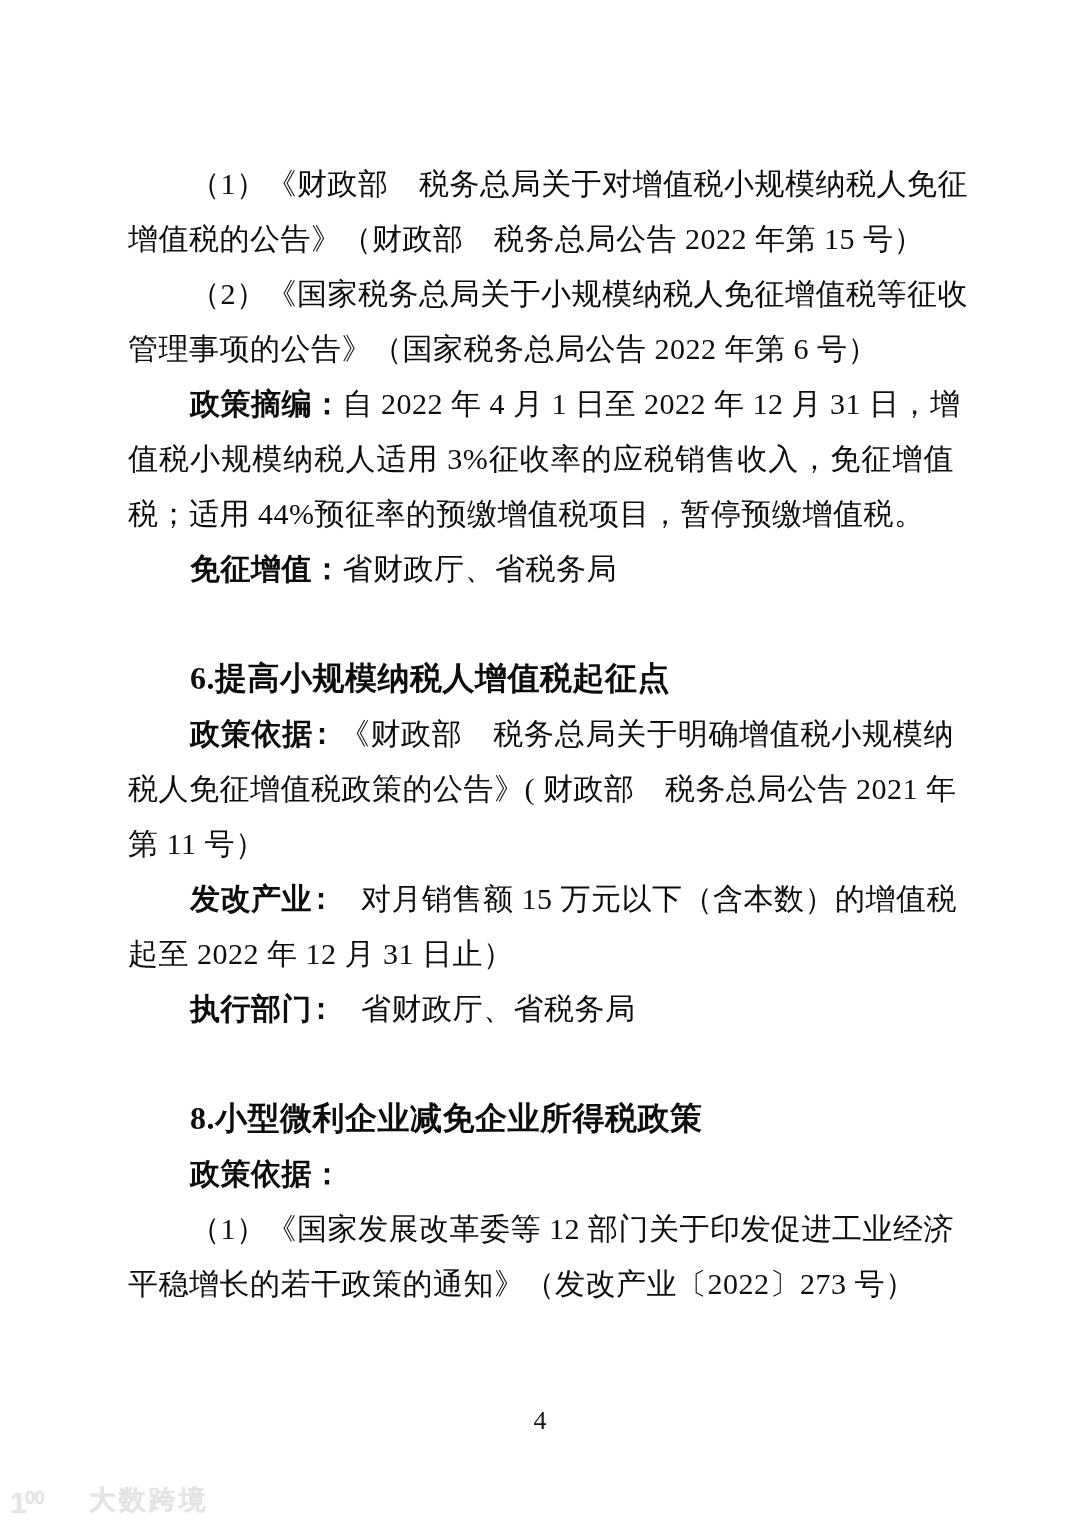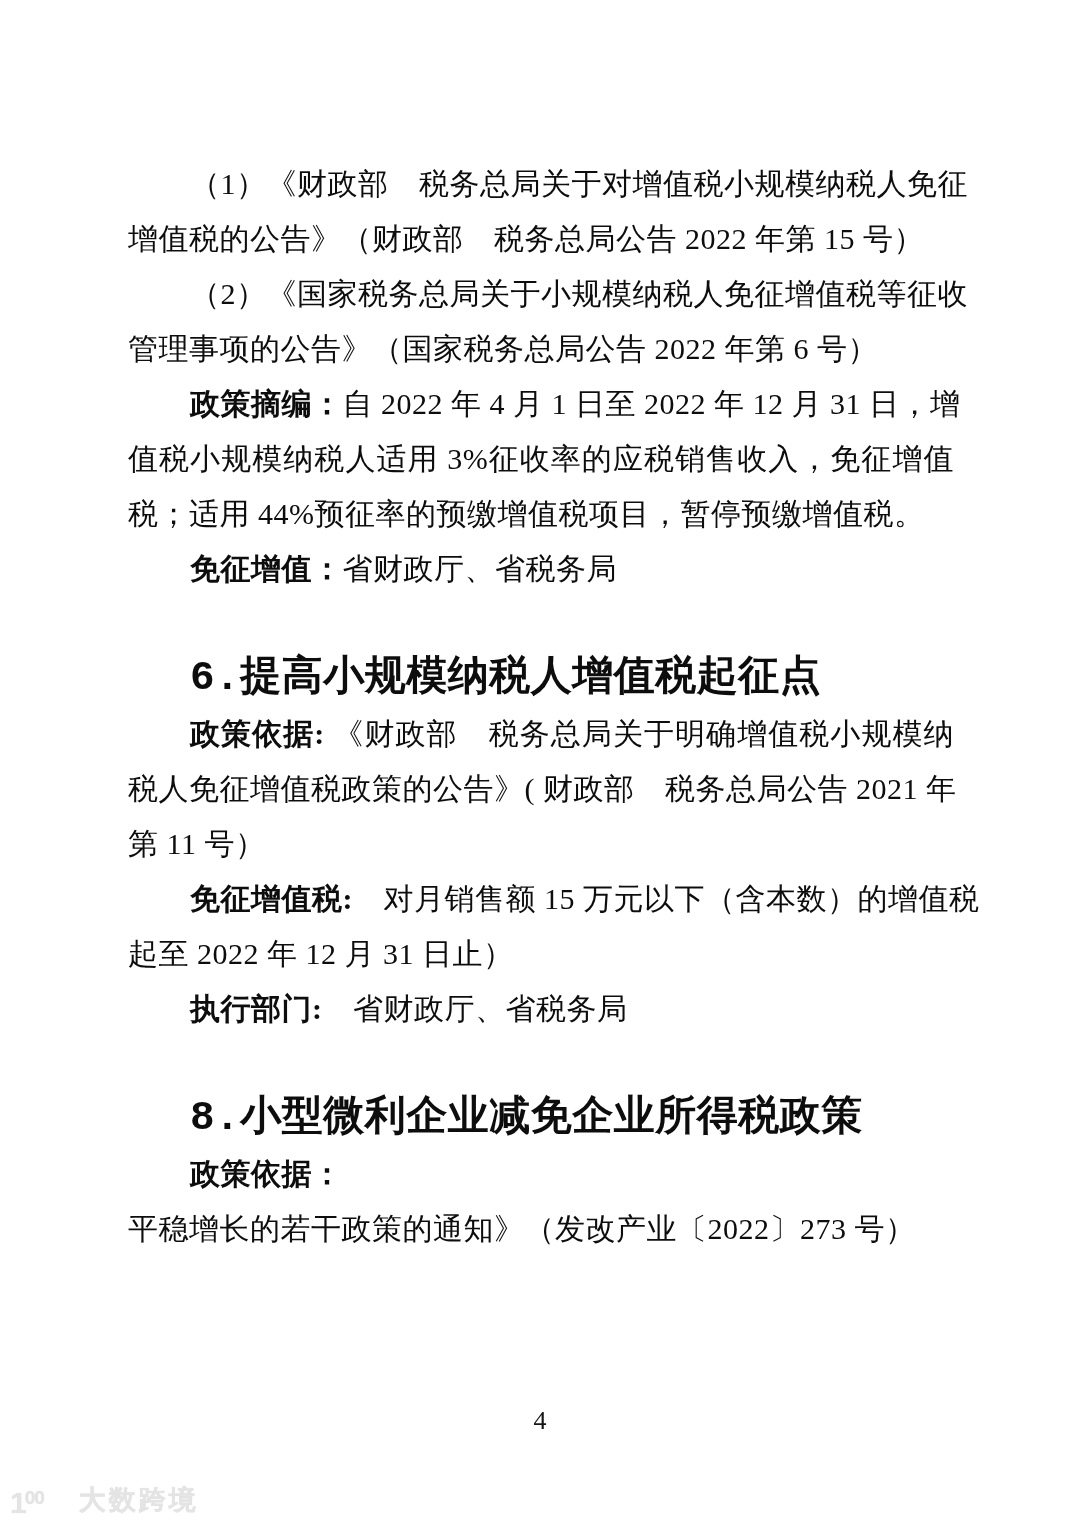--- a/index.html
+++ b/index.html
@@ -27,46 +27,46 @@
     white-space: nowrap;
     text-align: left;
   }
   .line.just {
     text-align: justify;
     text-align-last: justify;
   }
   .line.indent { text-indent: 62px; }
   .spacer { height: 55px; }
   .lbl {
-    font-family: Liberation Serif, serif;
+    font-family: Liberation Mono, monospace;
     font-weight: 700;
   }
   .line.heading {
-    font-family: Liberation Mono, monospace;
+    font-family: Liberation Serif, serif;
     font-weight: 700;
-    font-size: 41px;
+    font-size: 32px;
   }
   .page-footer {
     position: absolute;
     left: 0;
     top: 1404px;
     width: 1080px;
     text-align: center;
     font-size: 26px;
     line-height: 34px;
     color: #141414;
   }
   .watermark {
     position: absolute;
     left: 10px;
     top: 1480px;
     height: 40px;
     display: flex;
     align-items: center;
-    gap: 7px;
+    gap: 17px;
     color: #e4e4e4;
     text-shadow: 0 0 1px #dadada;
     user-select: none;
   }
   .wm-logo {
     font-family: "Liberation Sans", "DejaVu Sans", sans-serif;
     font-weight: 700;
     font-size: 30px;
     line-height: 30px;
     letter-spacing: -2px;
@@ -104,31 +104,32 @@
     <div class="line indent"><span class="lbl">免征增值：</span><span>省财政厅、省税务局</span></div>
 
     <div class="spacer"></div>
 
     <div class="line indent heading"><span>6.提高小规模纳税人增值税起征点</span></div>
 
     <div class="line indent just"><span class="lbl">政策依据:</span><span> 《财政部　税务总局关于明确增值税小规模纳</span></div>
     <div class="line just"><span>税人免征增值税政策的公告》( 财政部　税务总局公告 2021 年</span></div>
     <div class="line"><span>第 11 号）</span></div>
 
-    <div class="line indent just"><span class="lbl">免征增值税:</span><span>　对月销售额 15 万元以下（含本数）的增值税</span></div>
+    <div class="line indent just"><span class="lbl">发改产业:</span><span>　对月销售额 15 万元以下（含本数）的增值税</span></div>
     <div class="line"><span>起至 2022 年 12 月 31 日止）</span></div>
 
     <div class="line indent"><span class="lbl">执行部门:</span><span>　省财政厅、省税务局</span></div>
 
     <div class="spacer"></div>
 
     <div class="line indent heading"><span>8.小型微利企业减免企业所得税政策</span></div>
 
     <div class="line indent"><span class="lbl">政策依据：</span><span></span></div>
 
+    <div class="line indent just"><span>（1）《国家发展改革委等 12 部门关于印发促进工业经济</span></div>
     <div class="line"><span>平稳增长的若干政策的通知》（发改产业〔2022〕273 号）</span></div>
 
   </div>
 
   <div class="page-footer">4</div>
 
   <div class="watermark">
     <span class="wm-logo"><span>1</span><span class="wm-sup">00</span></span>
     <span class="wm-brand">大数跨境</span>
   </div>

